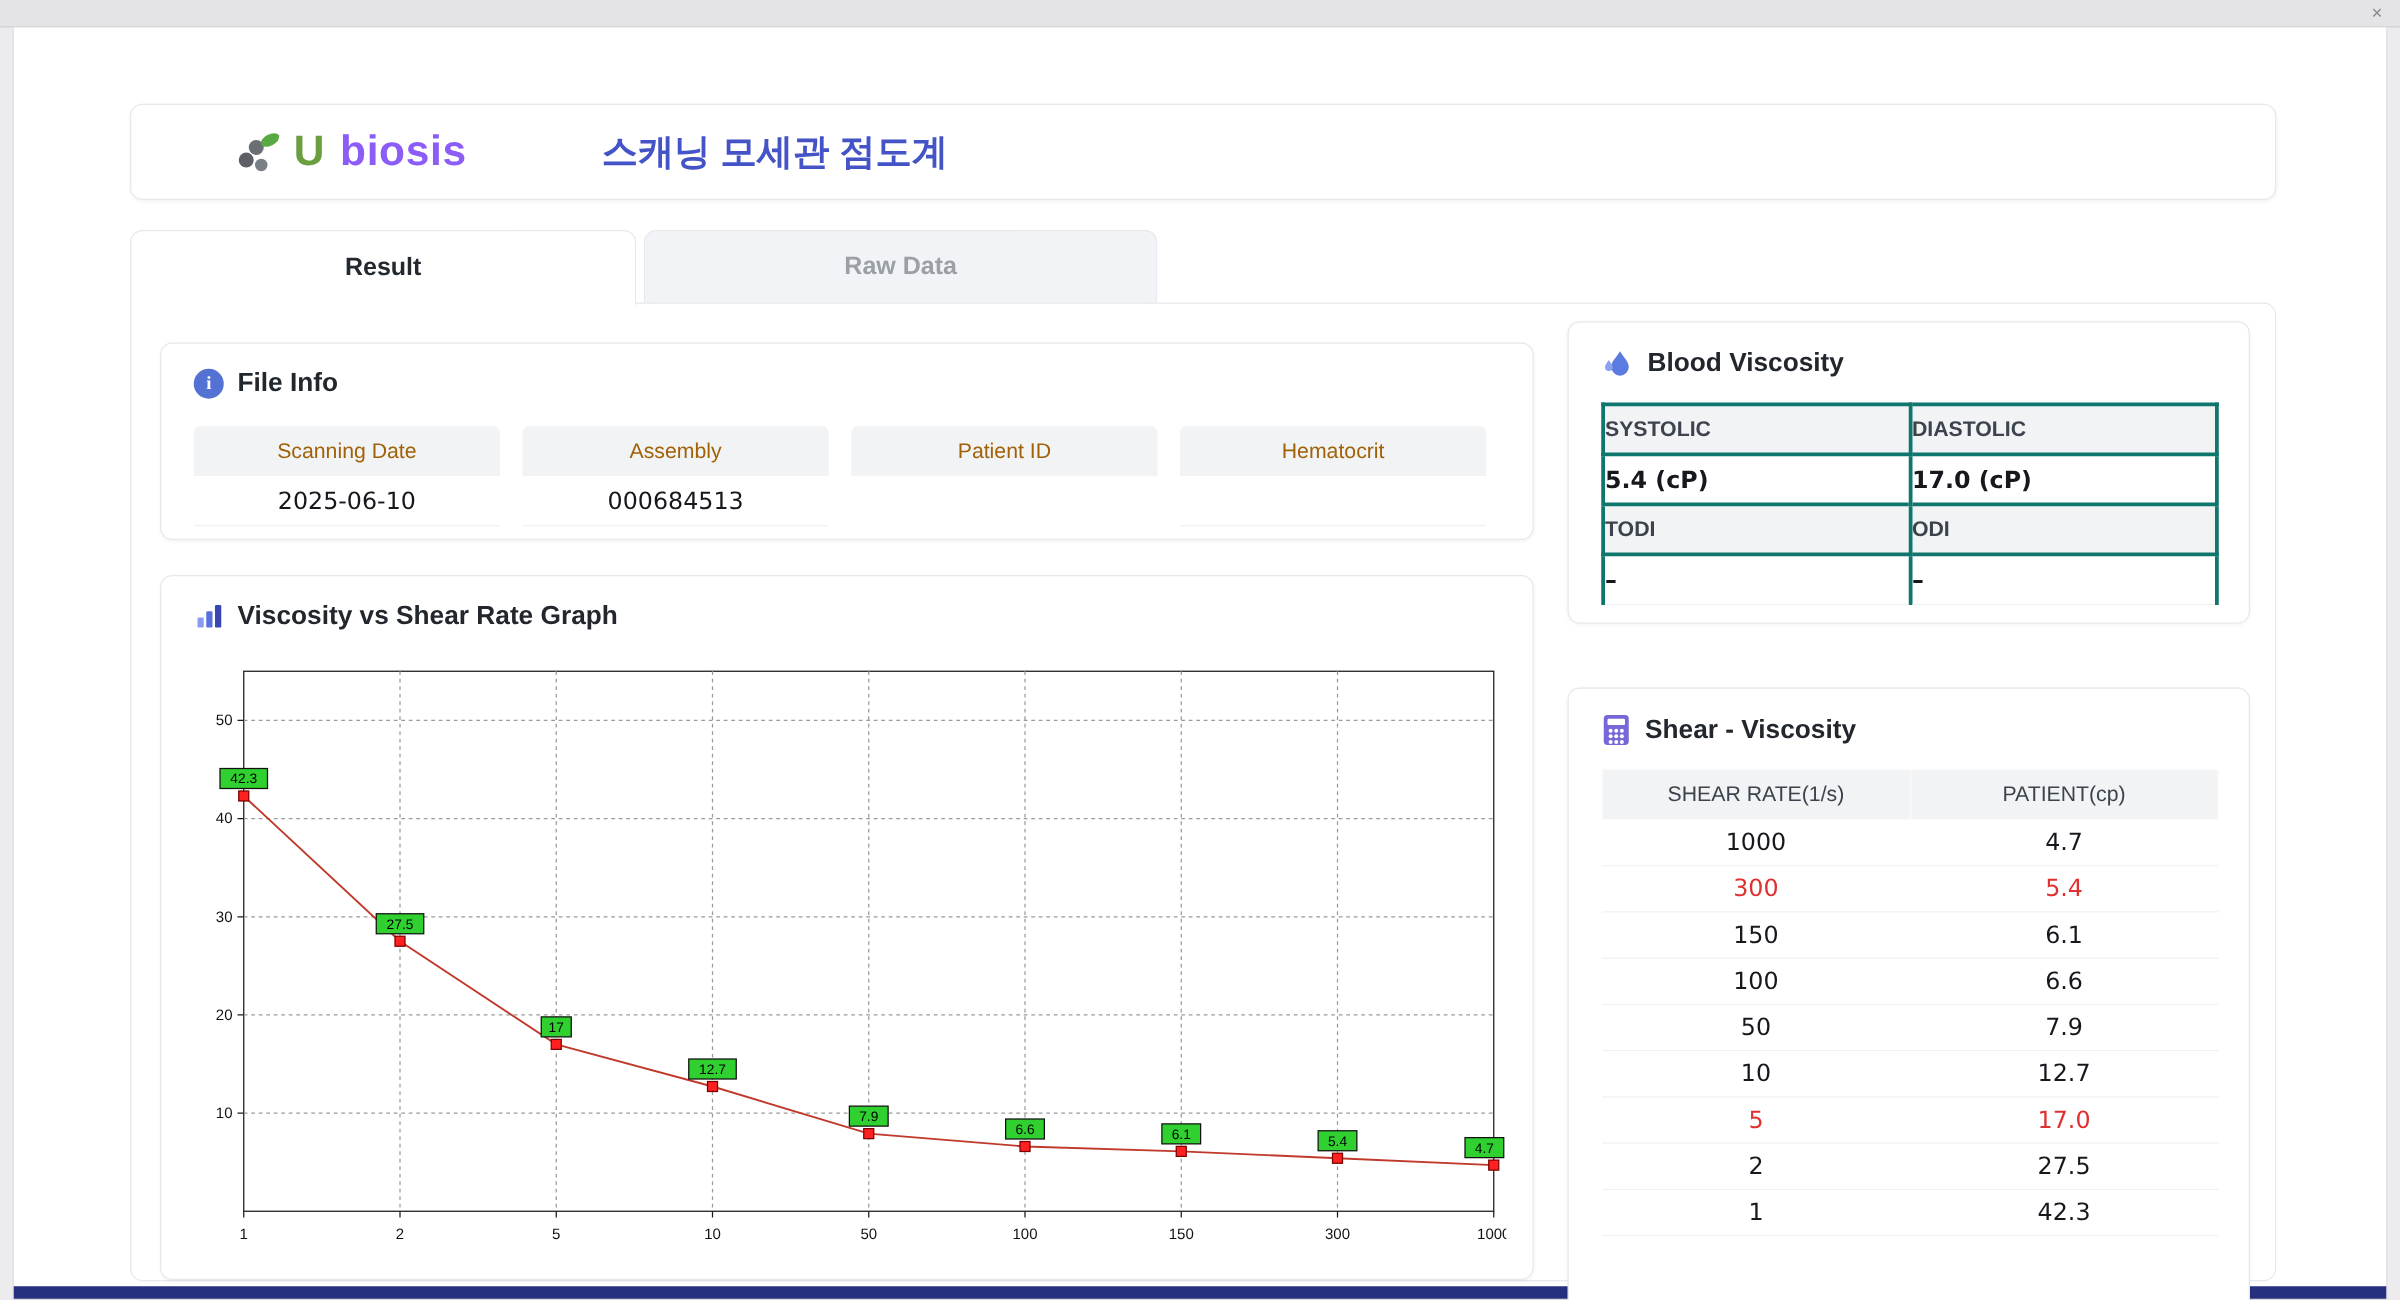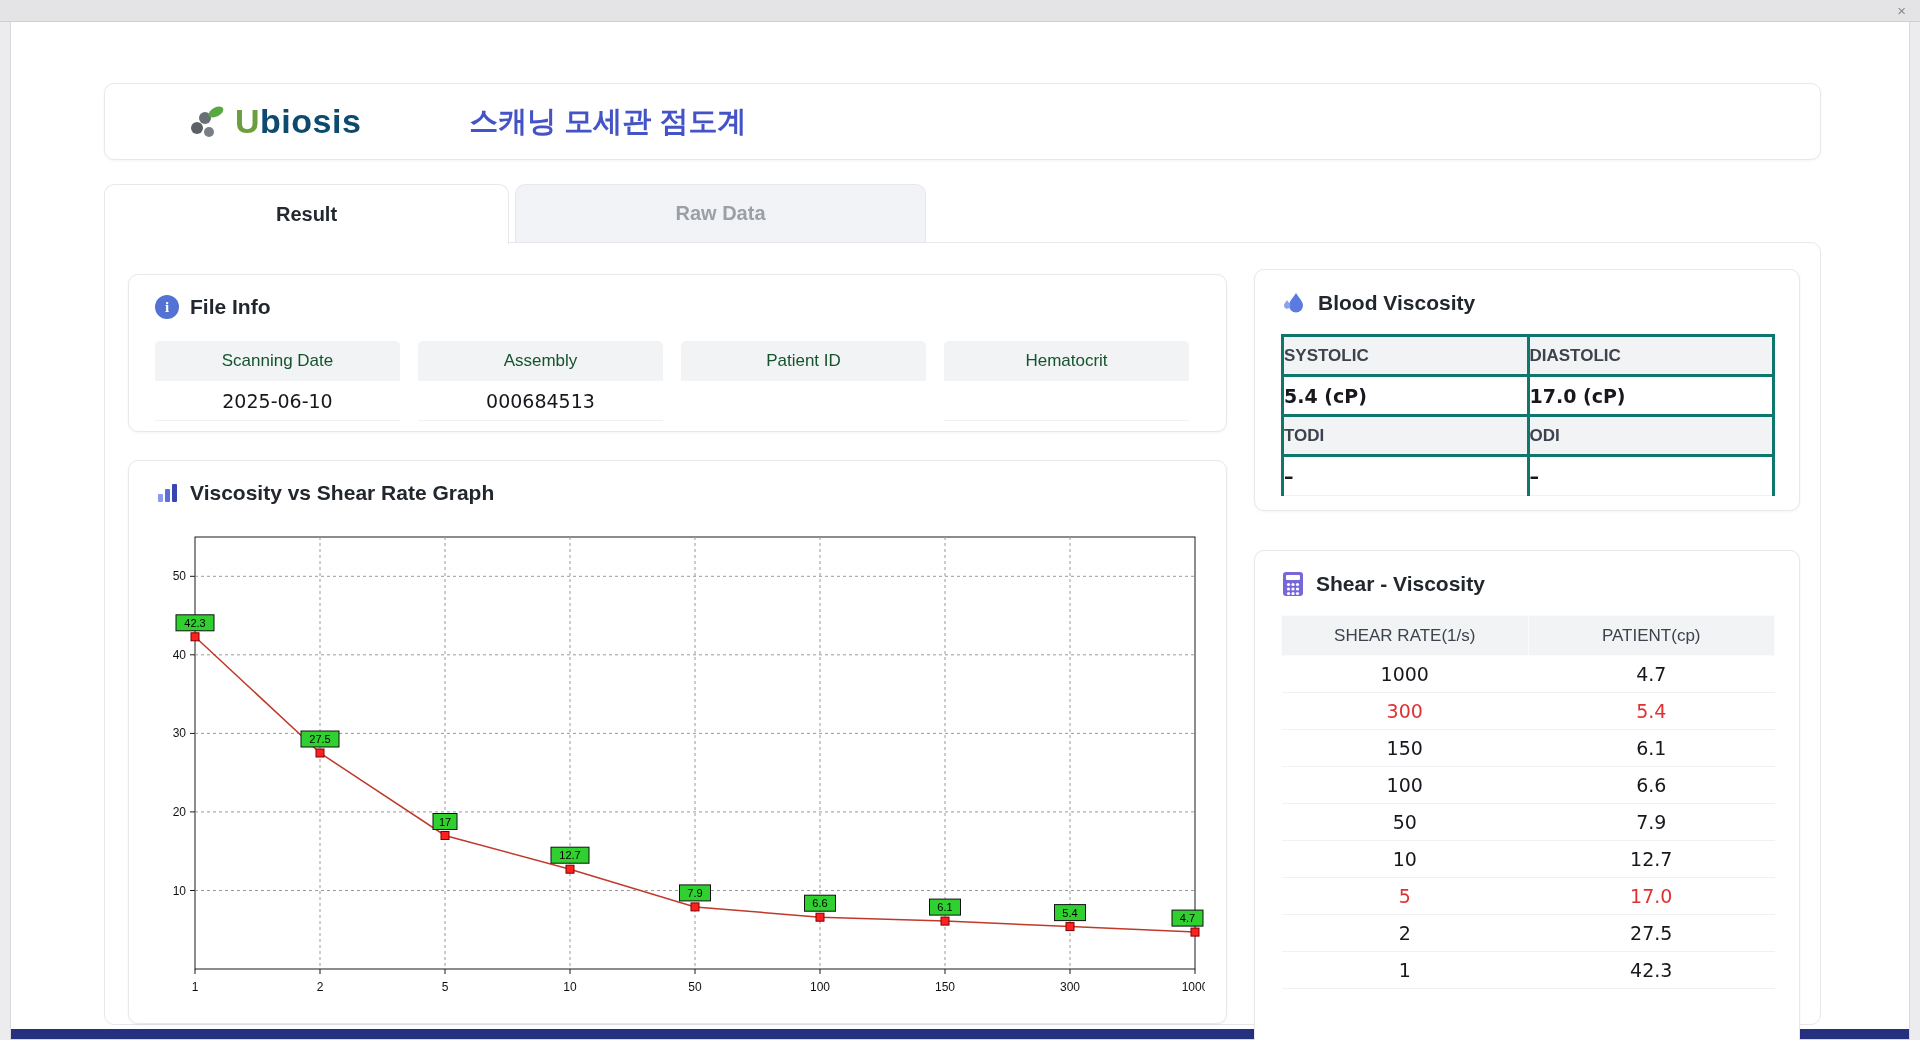--- a/index.html
+++ b/index.html
@@ -8,50 +8,50 @@
   .topbar { position:absolute; left:0; top:0; width:1920px; height:22px; background:#e4e4e7; border-bottom:1px solid #cfcfd3; }
   .close-x { position:absolute; right:14px; top:2px; font-size:15px; color:#8a8a8e; cursor:default; line-height:18px; }
 
   .panel { position:absolute; left:10px; top:22px; width:1900px; height:1018px; background:#ffffff; border:1px solid #d8d8db; border-top:none; }
 
   
   .header-card { position:absolute; left:93px; top:61px; width:1717px; height:77px; background:#fff; border:1px solid #e6e8ec; border-radius:10px; box-shadow:0 1px 3px rgba(20,30,60,.05); display:flex; align-items:center; padding-left:80px; }
   .logo { display:flex; align-items:center; gap:8px; }
   .logo-text { font-size:34px; font-weight:bold; letter-spacing:.5px; }
   .logo-text .u { color:#6b9e3f; }
-  .logo-text .rest { color:#0c4a6e; }
+  .logo-text .rest { color:#8b5cf6;margin-left:12px; }
   .app-title { margin-left:108px; font-size:29px; font-weight:bold; color:#4453c6; }
 
   
   .tab { position:absolute; display:flex; align-items:center; justify-content:center; font-size:20px; font-weight:bold; border-radius:10px 10px 0 0; cursor:pointer; }
   .tab-result { left:93px; top:162px; width:405px; height:60px; background:#ffffff; border:1px solid #e6e8ec; border-bottom:none; color:#24292f; z-index:3; }
   .tab-raw { left:504px; top:162px; width:411px; height:58px; background:#f2f3f6; border:1px solid #e6e8ec; border-bottom:none; color:#9aa0a6; z-index:1; }
 
   
   .main-card { position:absolute; left:93px; top:220px; width:1717px; height:783px; background:#fff; border:1px solid #e6e8ec; border-radius:0 10px 10px 10px; z-index:2; }
 
   .card { position:absolute; background:#fff; border:1px solid #e6e8ec; border-radius:10px; box-shadow:0 1px 3px rgba(20,30,60,.05); }
   .card-head { display:flex; align-items:center; gap:11px; padding:20px 0 0 26px; }
   .card-head h3 { font-size:21px; font-weight:bold; color:#22272e; }
 
   .icon-badge { width:24px; height:24px; border-radius:50%; background:#5472d3; color:#fff; font-size:15px; font-weight:bold; display:flex; align-items:center; justify-content:center; font-family:"Liberation Serif", serif; }
 
   
   .file-info-card { left:23px; top:31px; width:1099px; height:158px; }
   .fields { position:absolute; left:26px; top:66px; display:flex; gap:18px; }
   .field { width:245px; }
-  .field .flabel { height:40px; background:#f1f3f5; border-radius:5px 5px 0 0; display:flex; align-items:center; justify-content:center; font-size:17px; color:#14532d; }
+  .field .flabel { height:40px; background:#f1f3f5; border-radius:5px 5px 0 0; display:flex; align-items:center; justify-content:center; font-size:17px; color:#a16207; }
   .field .fvalue { height:40px; background:#fff; border-bottom:1px solid #f0f1f3; display:flex; align-items:center; justify-content:center; font-size:19px; color:#16181d; font-family:"DejaVu Sans", sans-serif; }
 
   
   .graph-card { left:23px; top:217px; width:1099px; height:564px; }
   .chart-wrap { position:absolute; left:26px; top:68px; width:1052px; height:480px; }
 
   
-  .blood-card { left:1149px; top:26px; width:546px; height:242px; }
+  .blood-card { left:1149px; top:14px; width:546px; height:242px; }
   .blood-table { position:absolute; left:26px; top:64px; width:494px; border-collapse:collapse; table-layout:fixed; }
   .blood-table td { width:50%; height:40px; text-align:left; border:3px solid #0f766e;font-weight:bold; }
   .blood-table td.hdr { background:#f1f3f5; font-size:17px; color:#3c434d; }
   .blood-table td.val { font-size:19px; color:#16181d; border-bottom:1px solid #f0f1f3; font-family:"DejaVu Sans", sans-serif; }
 
   
   .shear-card { left:1149px; top:307px; width:546px; height:590px; }
   .shear-table { position:absolute; left:26px; top:64px; width:494px; border-collapse:collapse; table-layout:fixed; }
   .shear-table th { width:50%; height:40px; background:#f1f3f5; font-size:17px; font-weight:normal; color:#3c434d; text-align:center; border:1px solid #fbfbfc; }
   .shear-table td { height:37px; text-align:center; font-size:19px; color:#16181d; border-bottom:1px solid #f0f1f3; font-family:"DejaVu Sans", sans-serif; }

